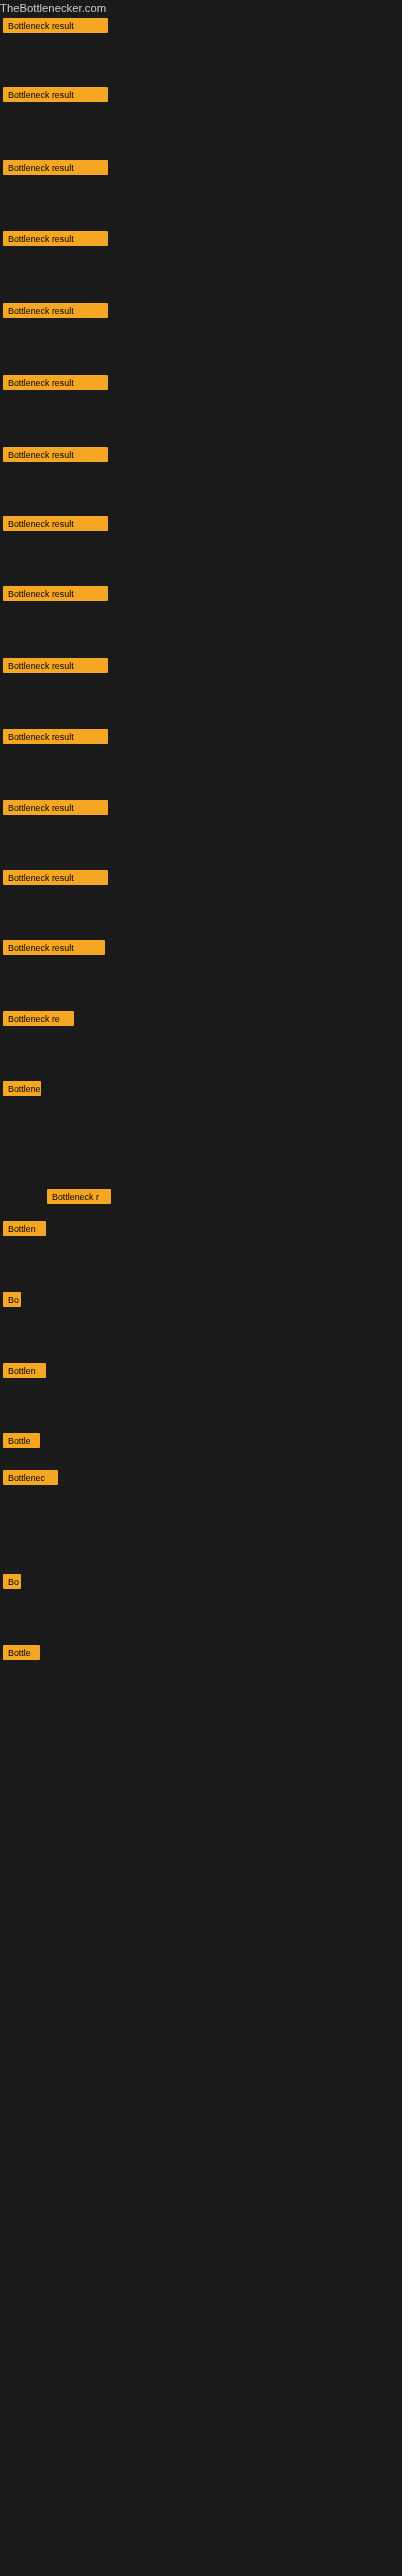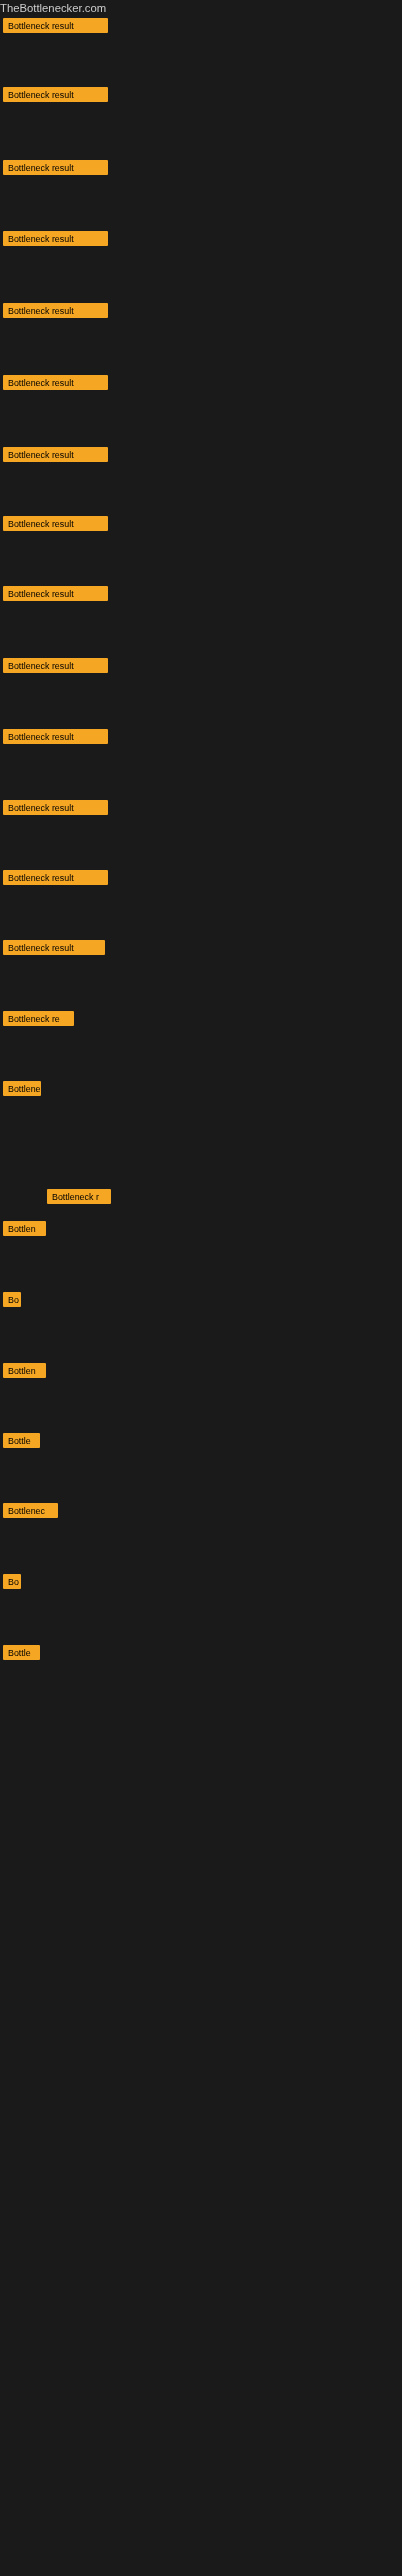--- a/index.html
+++ b/index.html
@@ -58,17 +58,17 @@
     <div style="position: absolute; top: 782px; left: 0px; padding: 3.2px;"><span class="bottleneck-badge" style="max-width: 105px; width: 105px;">Bottleneck result</span></div>
     <div style="position: absolute; top: 852px; left: 0px; padding: 3.2px;"><span class="bottleneck-badge" style="max-width: 105px; width: 105px;">Bottleneck result</span></div>
     <div style="position: absolute; top: 922px; left: 0px; padding: 3.2px;"><span class="bottleneck-badge" style="max-width: 102px; width: 102px;">Bottleneck result</span></div>
     <div style="position: absolute; top: 993px; left: 0px; padding: 3.2px;"><span class="bottleneck-badge" style="max-width: 71px; width: 92px;">Bottleneck re</span></div>
     <div style="position: absolute; top: 1063px; left: 0px; padding: 3.2px;"><span class="bottleneck-badge" style="max-width: 50px; width: 38px;">Bottlene</span></div>
     <div style="position: absolute; top: 1171px; left: 0px; padding: 3.2px; margin-left: 44px;"><span class="bottleneck-badge" style="max-width: 64px; width: 64px;">Bottleneck r</span></div>
     <div style="position: absolute; top: 1203px; left: 0px; padding: 3.2px;"><span class="bottleneck-badge" style="max-width: 43px; width: 43px;">Bottlen</span></div>
     <div style="position: absolute; top: 1274px; left: 0px; padding: 3.2px;"><span class="bottleneck-badge" style="max-width: 17.7px; width: 17.7px;">Bo</span></div>
     <div style="position: absolute; top: 1345px; left: 0px; padding: 3.2px;"><span class="bottleneck-badge" style="max-width: 43px; width: 43px;">Bottlen</span></div>
     <div style="position: absolute; top: 1415px; left: 0px; padding: 3.2px;"><span class="bottleneck-badge" style="max-width: 37px; width: 37px;">Bottle</span></div>
-    <div style="position: absolute; top: 1485px; left: 0px; padding: 3.2px;"><span class="bottleneck-badge" style="max-width: 55px; width: 55px;">Bottlenec</span></div>
+    <div style="position: absolute; top: 1452px; left: 0px; padding: 3.2px;"><span class="bottleneck-badge" style="max-width: 55px; width: 55px;">Bottlenec</span></div>
     <div style="position: absolute; top: 1556px; left: 0px; padding: 3.2px;"><span class="bottleneck-badge" style="max-width: 17.7px; width: 17.7px;">Bo</span></div>
     <div style="position: absolute; top: 1627px; left: 0px; padding: 3.2px;"><span class="bottleneck-badge" style="max-width: 37px; width: 37px;">Bottle</span></div>
   </div>
 
 
 </body></html>

